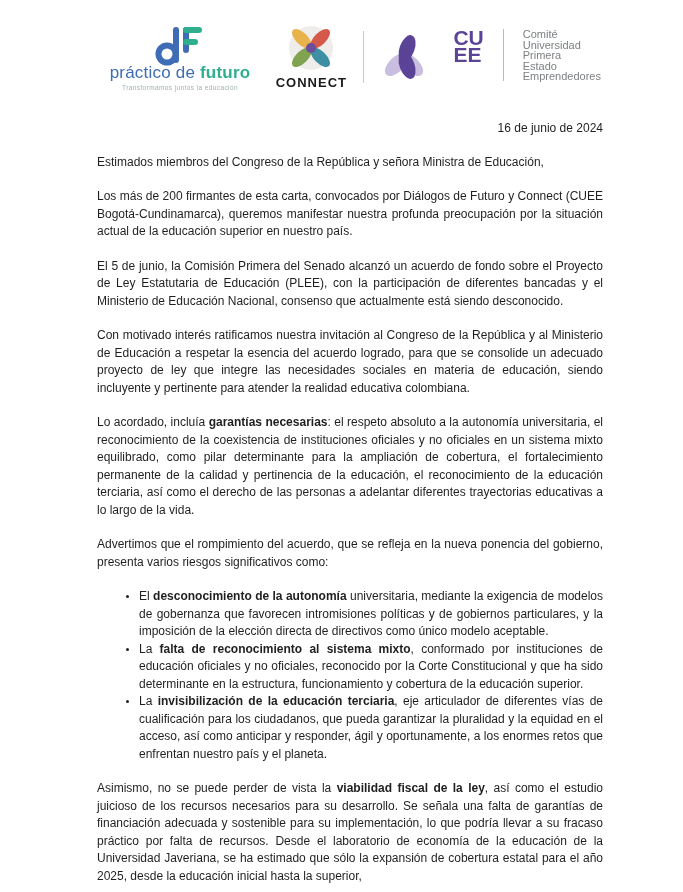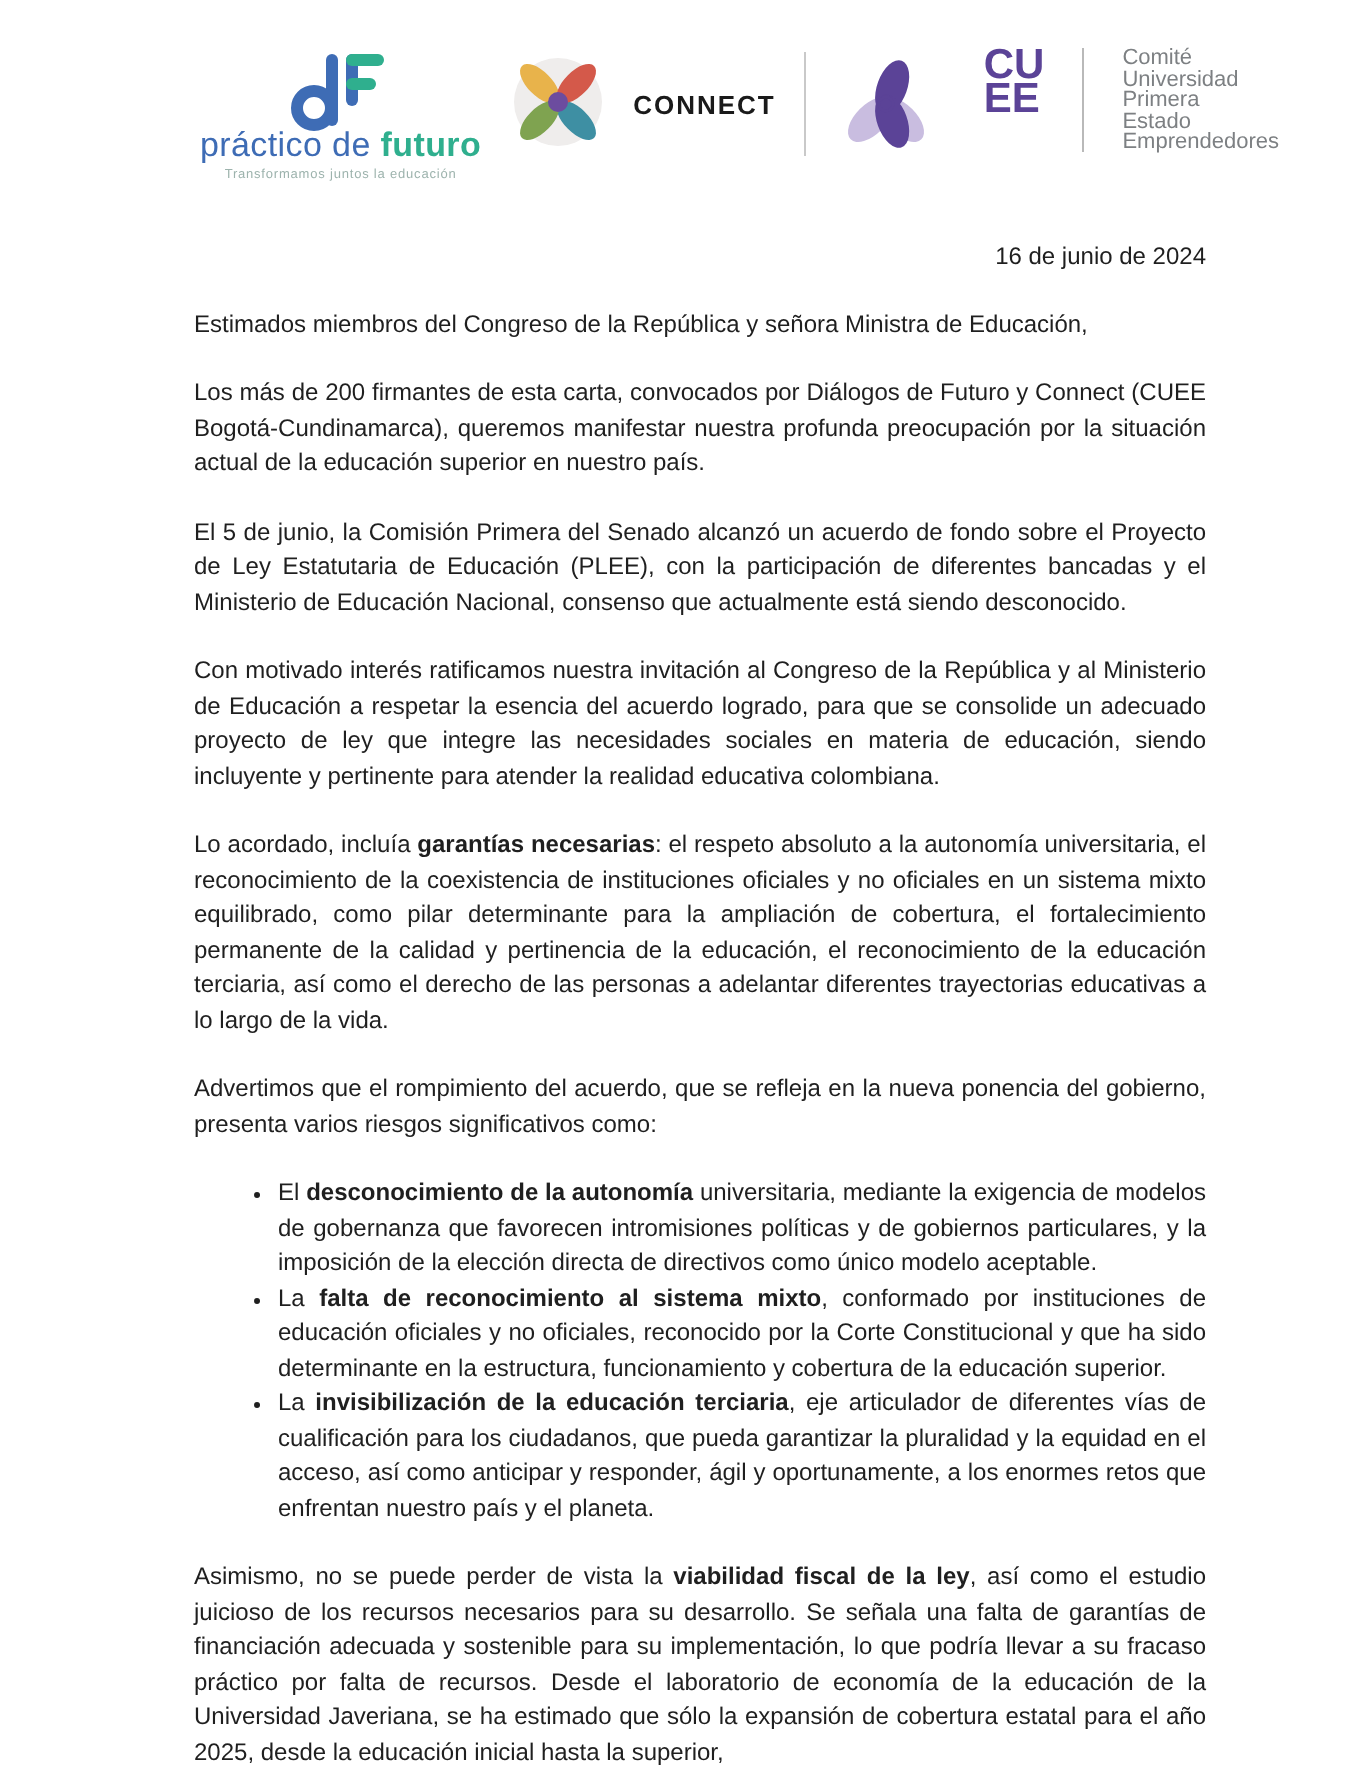--- a/index.html
+++ b/index.html
@@ -47,21 +47,21 @@
     white-space: nowrap;
   }
   .header-right {
     margin-left: auto;
     display: flex;
     align-items: center;
     gap: 10px;
   }
   .logo-connect {
     display: flex;
-    flex-direction: row;
+    flex-direction: column;
     align-items: center;
   }
   .connect-word {
     font-size: 13px;
     font-weight: bold;
     color: #1a1a1a;
     letter-spacing: 1px;
     margin-top: 1px;
   }
   .logo-vdivider {

